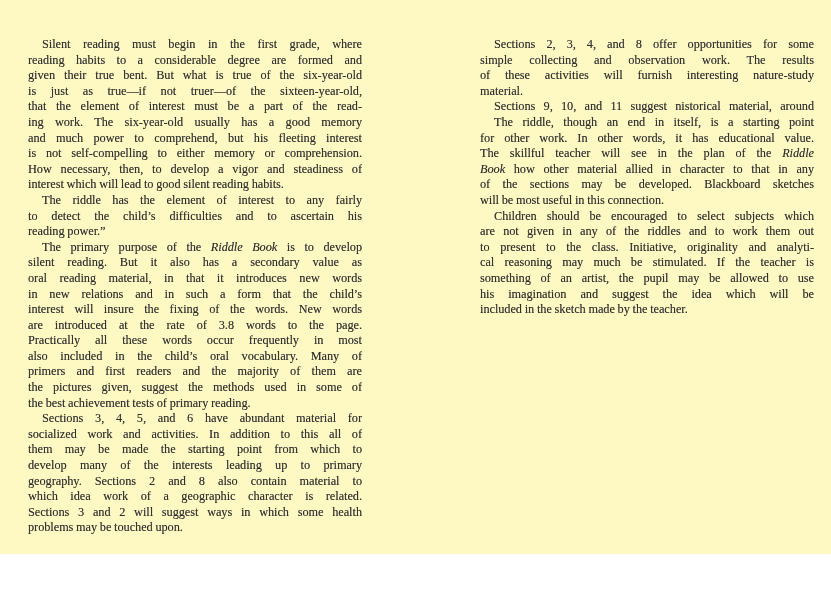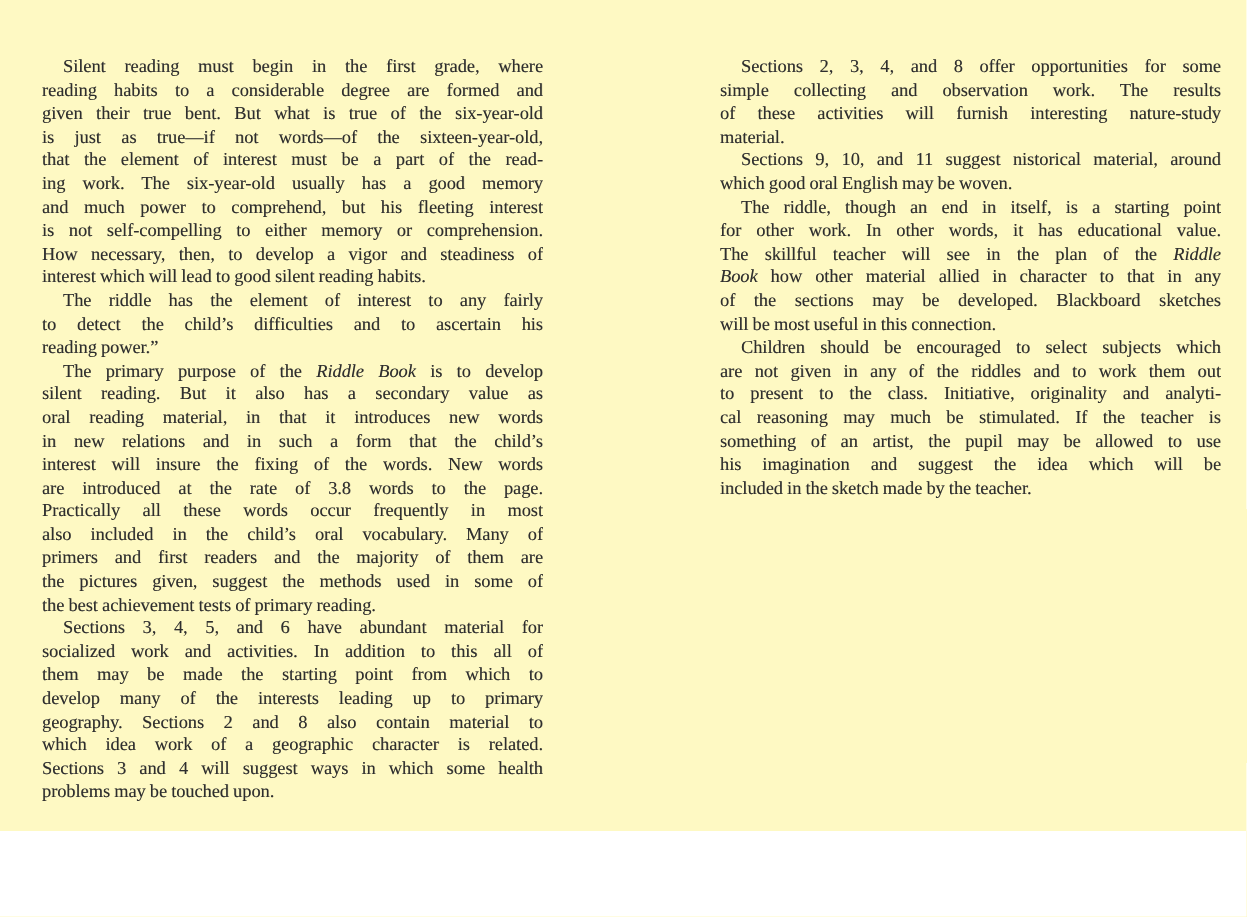--- a/index.html
+++ b/index.html
@@ -57,21 +57,21 @@
 <body>
 
 <div class="scan">
 
   <section class="page page-left">
     <div class="page-text">
         <div class="paragraph">
           <div class="line first">Silent reading must begin in the first grade, where</div>
           <div class="line">reading habits to a considerable degree are formed and</div>
           <div class="line">given their true bent.  But what is true of the six-year-old</div>
-          <div class="line">is just as true—if not words—of the sixteen-year-old,</div>
+          <div class="line">is just as true—if not truer—of the sixteen-year-old,</div>
           <div class="line">that the element of interest must be a part of the read-</div>
           <div class="line">ing work.  The six-year-old usually has a good memory</div>
           <div class="line">and much power to comprehend, but his fleeting interest</div>
           <div class="line">is not self-compelling to either memory or comprehension.</div>
           <div class="line">How necessary, then, to develop a vigor and steadiness of</div>
           <div class="line last">interest which will lead to good silent reading habits.</div>
         </div>
         <div class="paragraph">
           <div class="line first">The riddle has the element of interest to any fairly</div>
           <div class="line">to detect the child’s difficulties and to ascertain his</div>
@@ -90,37 +90,36 @@
           <div class="line">the pictures given, suggest the methods used in some of</div>
           <div class="line last">the best achievement tests of primary reading.</div>
         </div>
         <div class="paragraph">
           <div class="line first">Sections 3, 4, 5, and 6 have abundant material for</div>
           <div class="line">socialized work and activities.  In addition to this all of</div>
           <div class="line">them may be made the starting point from which to</div>
           <div class="line">develop many of the interests leading up to primary</div>
           <div class="line">geography.  Sections 2 and 8 also contain material to</div>
           <div class="line">which idea work of a geographic character is related.</div>
-          <div class="line">Sections 3 and 4 will suggest ways in which some health</div>
+          <div class="line">Sections 3 and 2 will suggest ways in which some health</div>
           <div class="line last">problems may be touched upon.</div>
         </div>
       </div>
   </section>
 
   <section class="page page-right">
     <div class="page-text">
         <div class="paragraph">
           <div class="line first">Sections 2, 3, 4, and 8 offer opportunities for some</div>
           <div class="line">simple collecting and observation work.  The results</div>
           <div class="line">of these activities will furnish interesting nature-study</div>
           <div class="line last">material.</div>
         </div>
         <div class="paragraph">
           <div class="line first">Sections 9, 10, and 11 suggest nistorical material, around</div>
-          <div class="line last">which good oral English may be woven.</div>
         </div>
         <div class="paragraph">
           <div class="line first">The riddle, though an end in itself, is a starting point</div>
           <div class="line">for other work.  In other words, it has educational value.</div>
           <div class="line">The skillful teacher will see in the plan of the <span class="italic">Riddle</span></div>
           <div class="line"><span class="italic">Book</span> how other material allied in character to that in any</div>
           <div class="line">of the sections may be developed.  Blackboard sketches</div>
           <div class="line last">will be most useful in this connection.</div>
         </div>
         <div class="paragraph">

